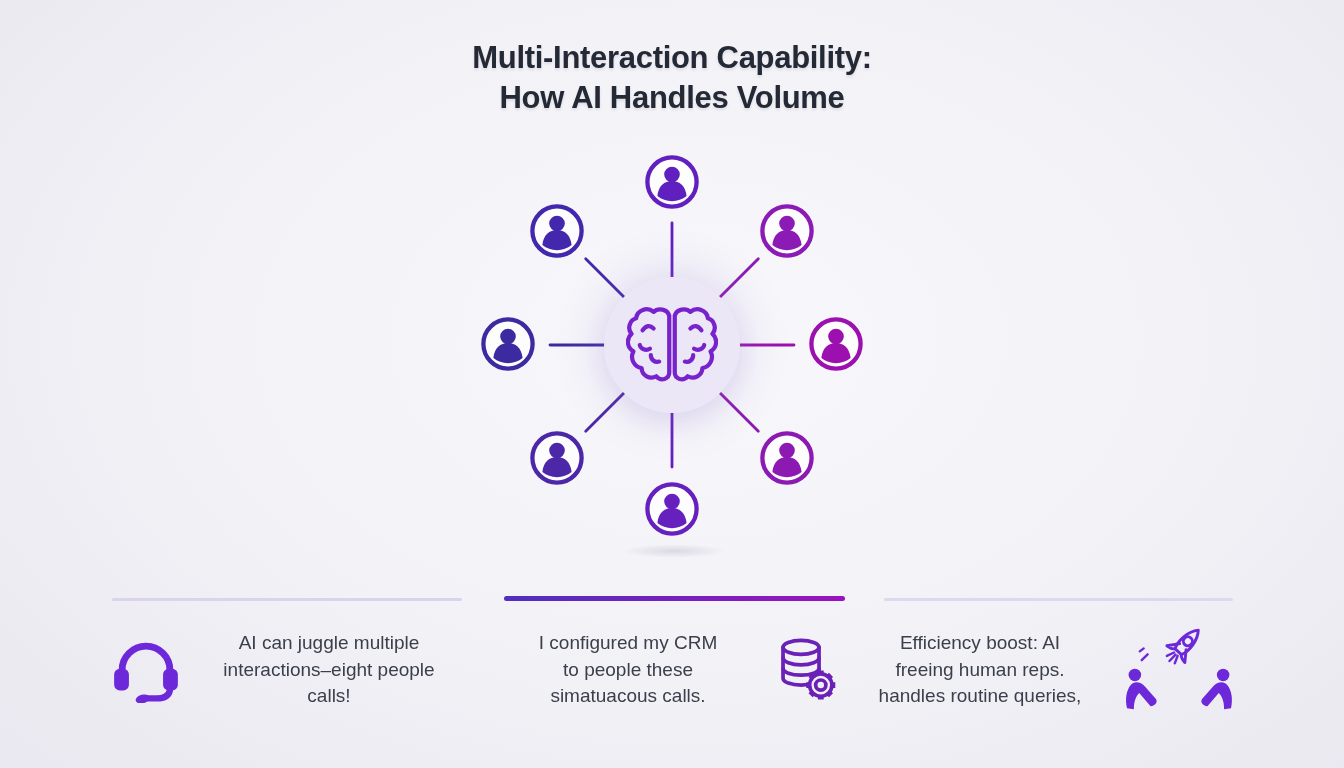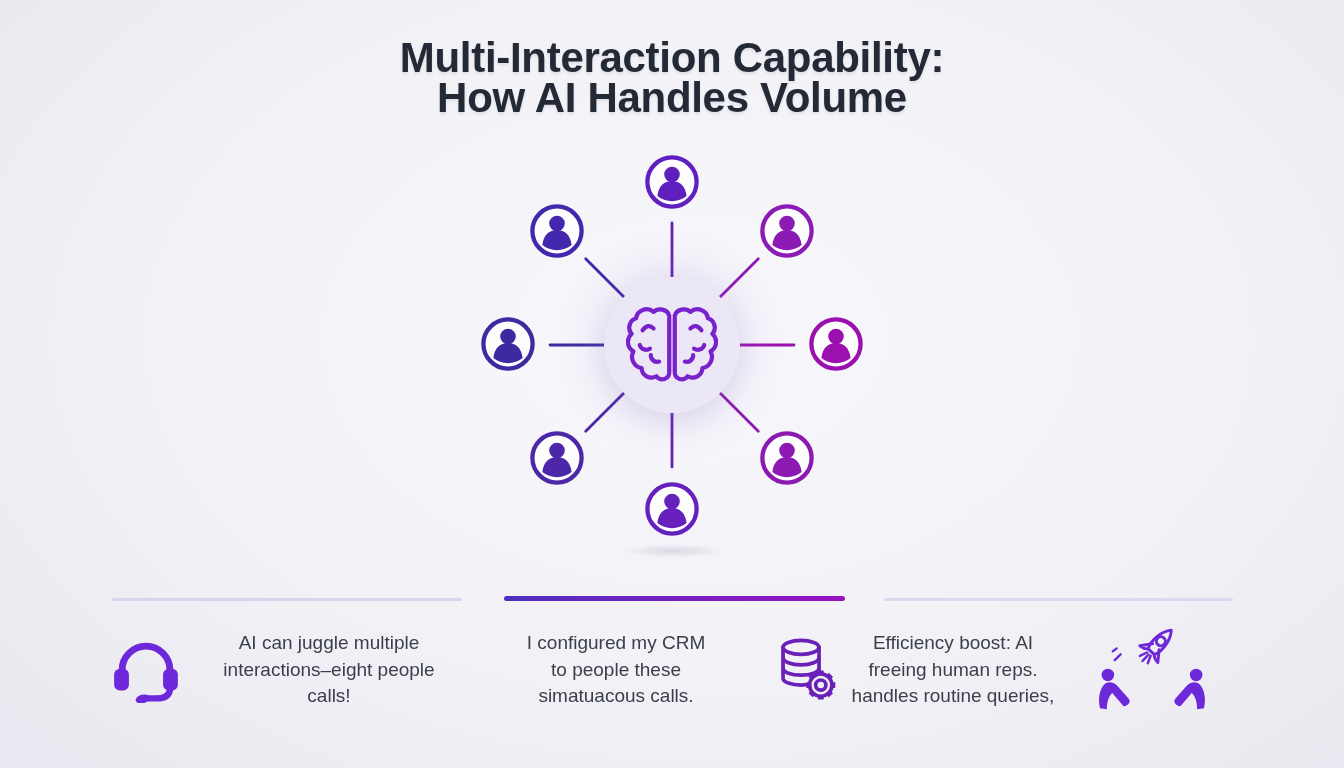--- a/index.html
+++ b/index.html
@@ -4,21 +4,21 @@
 <style>
   html,body{margin:0;padding:0;}
   .canvas{
     position:relative;width:1344px;height:768px;overflow:hidden;
     font-family:"Liberation Sans", sans-serif;
     background:radial-gradient(ellipse 980px 640px at 52% 44%, #f8f7fb 0%, #f2f1f6 55%, #e9e7ef 100%);
   }
   
   .title{
     position:absolute;left:0;top:38px;width:100%;
-    text-align:center;font-weight:bold;font-size:42px;line-height:40px;
+    text-align:center;font-weight:bold;font-size:31px;line-height:40px;
     color:#242936;letter-spacing:-0.3px;
     text-shadow:0 2px 3px rgba(30,30,60,0.10);
   }
   
   .net-lines{position:absolute;left:0;top:0;width:1344px;height:768px;}
   .net-lines line{stroke:currentColor;stroke-width:2.8;stroke-linecap:round;}
   .hub{
     position:absolute;left:604px;top:277px;width:136px;height:136px;border-radius:50%;
     background:#ece7f6;
     box-shadow:0 0 36px 14px rgba(150,130,210,0.16), 0 8px 22px rgba(90,50,160,0.08);
@@ -38,27 +38,27 @@
   .ground-shadow{
     position:absolute;left:622px;top:544px;width:104px;height:14px;border-radius:50%;
     background:radial-gradient(ellipse at center, rgba(45,30,80,0.13) 0%, rgba(45,30,80,0.0) 70%);
   }
   
   .divider{position:absolute;border-radius:3px;}
   .div-left {left:112px;top:598px;width:350px;height:3px;background:#d9d3ec;}
   .div-mid  {left:504px;top:596px;width:341px;height:5px;background:linear-gradient(90deg,#4f2fc0,#9b12c0);}
   .div-right{left:884px;top:598px;width:349px;height:3px;background:#ddd7f0;}
   .foot-item{position:absolute;display:flex;align-items:center;height:108px;top:616px;}
-  .foot-text{font-size:19px;line-height:26.5px;color:#3a3f4b;margin:0;}
+  .foot-text{font-size:19px;line-height:26.5px;color:#3a3f4b;margin:12px;}
   .foot-text span{display:block;}
   .fi1{left:106px;width:356px;gap:10px;}
   .fi1 .foot-text{flex:1;text-align:center;}
   .fi2{left:502px;width:343px;gap:16px;}
   .fi2 .foot-text{width:228px;text-align:center;}
-  .fi3{left:827px;width:382px;gap:16px;}
+  .fi3{left:854px;width:382px;gap:16px;}
   .fi3 .foot-text{width:256px;text-align:center;}
   .icon-headset{width:80px;height:66px;color:#6d28d9;flex:0 0 auto;}
   .icon-dbgear{width:74px;height:72px;color:#6b21b8;flex:0 0 auto;margin-left:auto;}
   .icon-rocket{width:114px;height:102px;color:#6d28d9;flex:0 0 auto;margin-left:auto;}
   .defs-holder{position:absolute;width:0;height:0;overflow:hidden;}
 </style>
 </head>
 <body>
 
 <svg class="defs-holder" aria-hidden="true">

